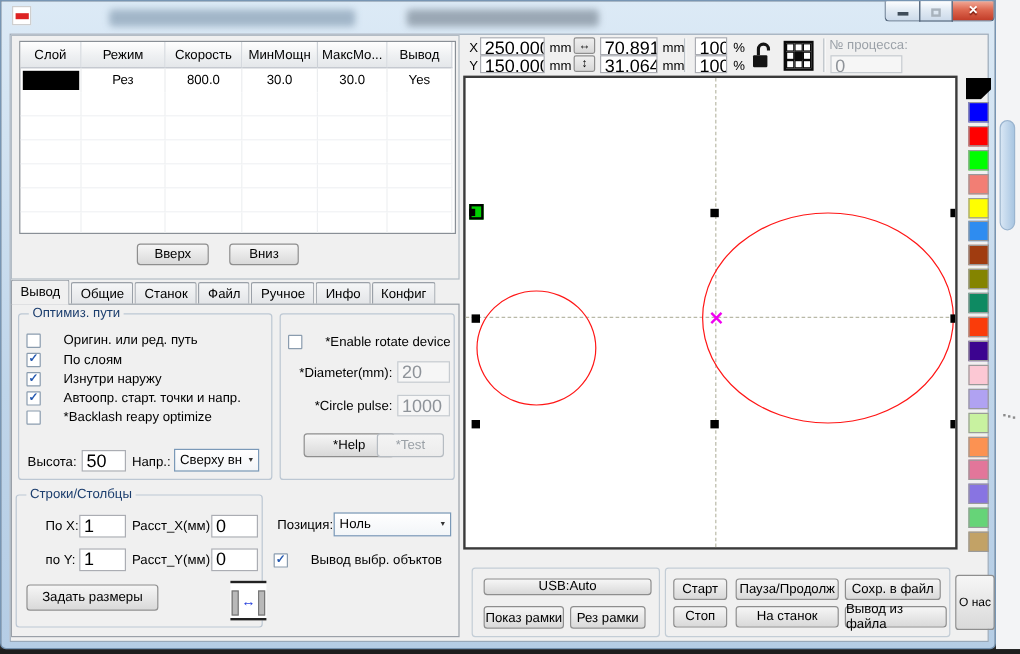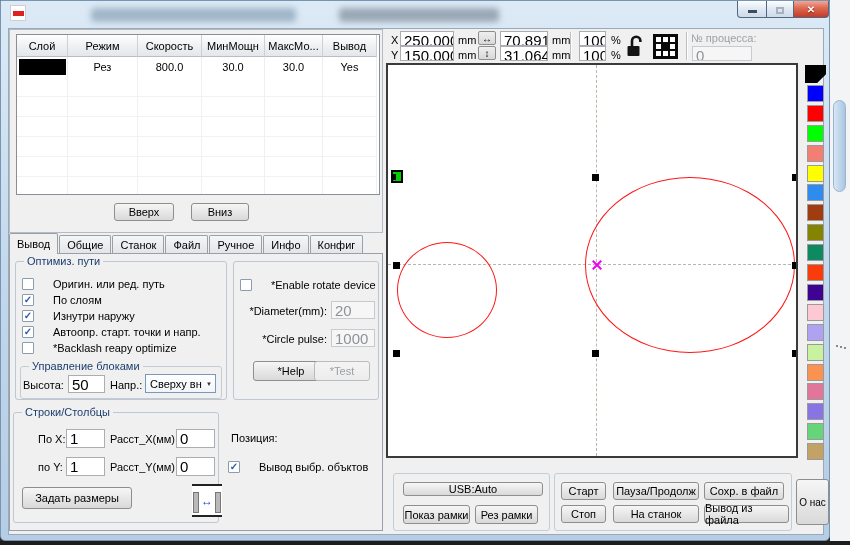--- a/index.html
+++ b/index.html
@@ -268,23 +268,20 @@
           <div class="chk">
             <span class="cbox">✓</span>
             <span>Автоопр. старт. точки и напр.</span>
           </div>
           <div class="chk">
             <span class="cbox"></span>
             <span>*Backlash reapy optimize</span>
           </div>
         </div>
 
-      <div class="gbox" style="left:4px;top:104px;width:202px;height:33px;border-color:#c3ccd5">
-        <span class="grouplbl">Управление блоками</span>
-      </div>
       <span class="lbl" style="left:7px;top:117px">Высота:</span>
       <div class="input num" style="left:52px;top:113px;width:37px;height:18px">
           <span>50</span>
         </div>
       <span class="lbl" style="left:94px;top:117px">Напр.:</span>
       <div class="sel" style="left:129px;top:112px;width:71px;height:19px">
         <span>Сверху вн</span>
         <span class="arr">▼</span>
       </div>
     </div>
@@ -332,20 +329,24 @@
           <span>Задать размеры</span>
         </div>
       <div class="spacing-icon">
         <span class="bar" style="left:1px"></span>
         <span class="bar" style="right:1px"></span>
         <span class="arrow">↔</span>
       </div>
     </div>
 
     <span class="lbl" style="left:230px;top:431px">Позиция:</span>
+    <div class="sel" style="left:277px;top:426px;width:98px;height:20px">
+      <span>Ноль</span>
+      <span class="arr">▼</span>
+    </div>
     <div class="chk" style="position:absolute;left:227px;top:457px">
       <span class="cbox">✓</span>
       <span>Вывод выбр. объктов</span>
     </div>
 
     <span class="lbl" style="left:390px;top:33px">X</span>
     <div class="input num" style="left:399px;top:30px;width:54px;height:15px">
         <span>250.000</span>
       </div>
     <span class="lbl" style="left:457px;top:33px">mm</span>

